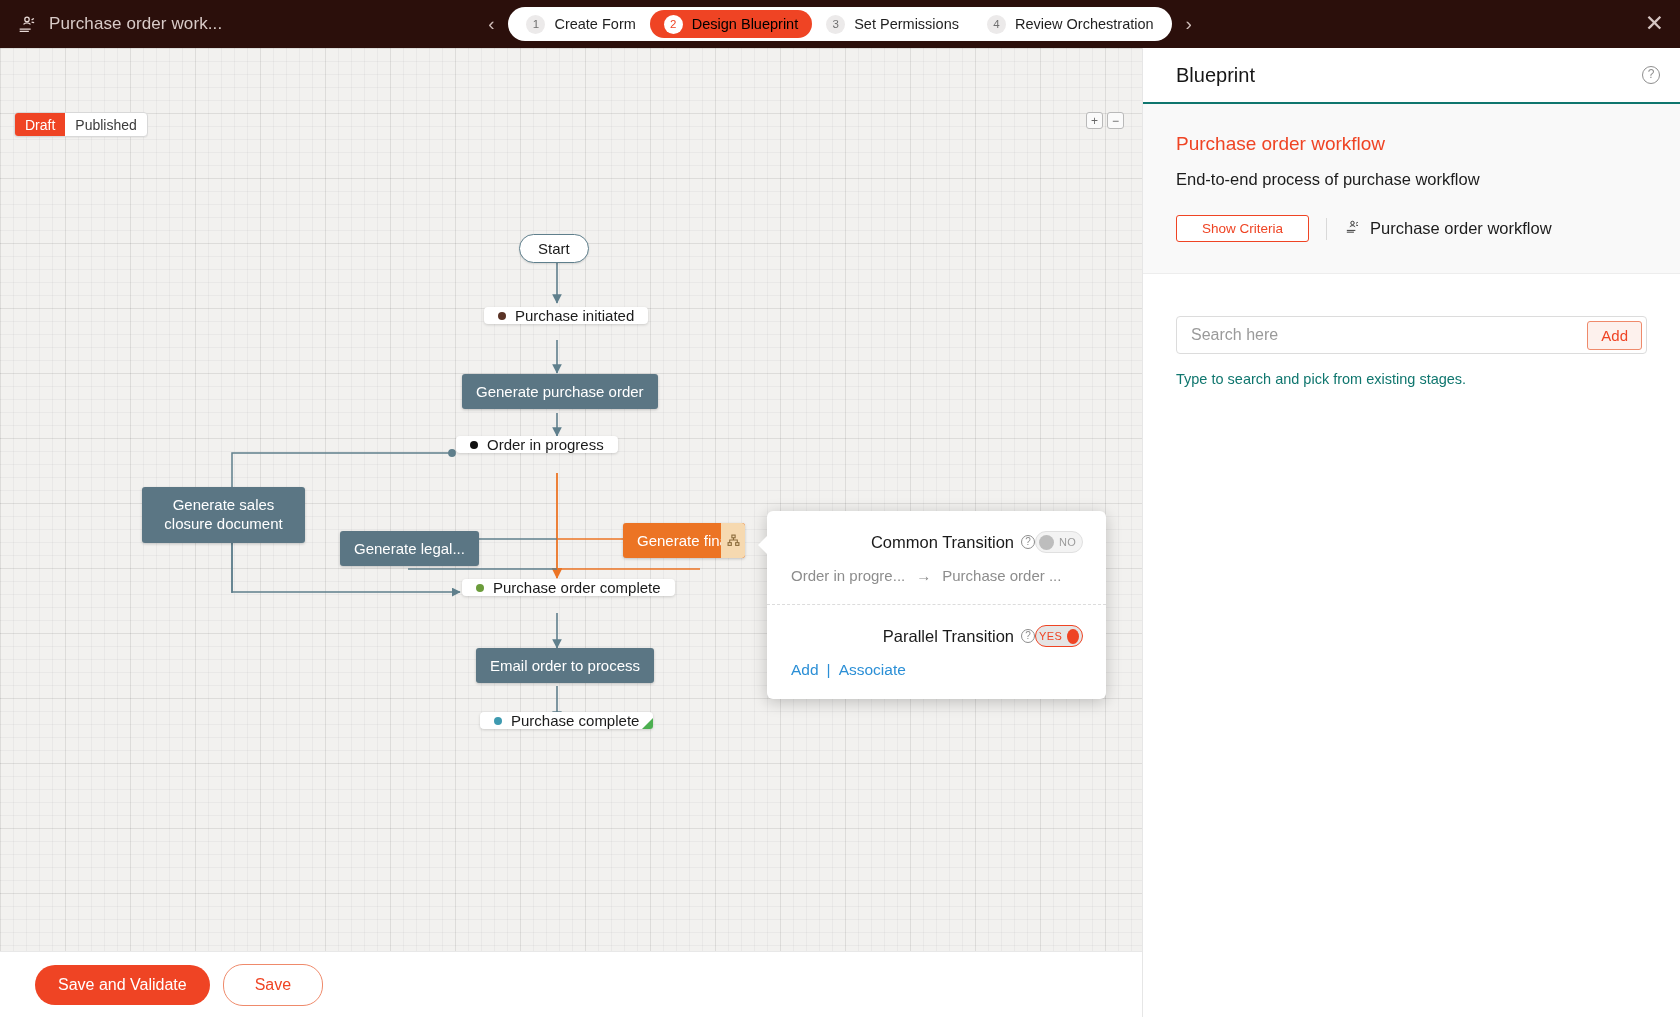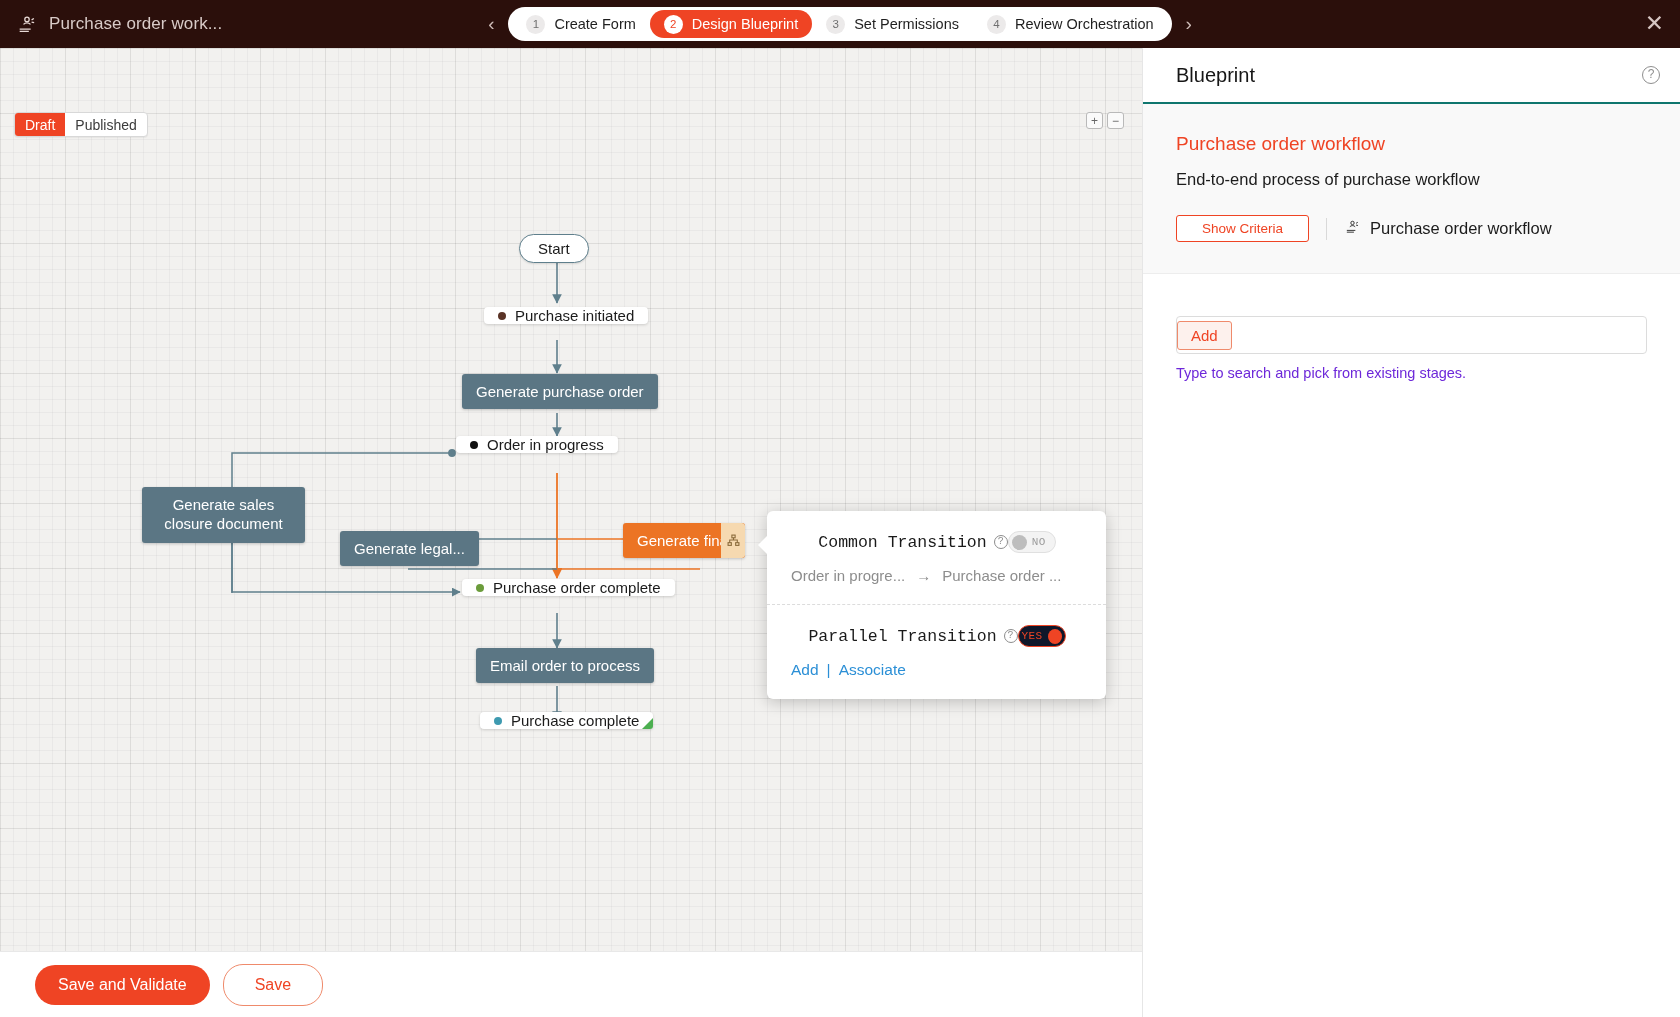--- a/index.html
+++ b/index.html
@@ -34,21 +34,21 @@
   .step { display: flex; align-items: center; gap: 9px; height: 28px;
           padding: 0 14px; border-radius: 16px; cursor: pointer; }
   .step .num {
     width: 19px; height: 19px; border-radius: 50%;
     background: #eceaea; color: #6f6f6f; font-size: 11.5px;
     display: flex; align-items: center; justify-content: center;
   }
   .step .lbl { font-size: 14.5px; color: #1f1f1f; white-space: nowrap; }
   .step.active { background: #ef4424; }
   .step.active .num { background: #ffffff; color: #ef4424; }
-  .step.active .lbl { color: #ffffff; }
+  .step.active .lbl { color: #000000; }
   .close-x { position: absolute; right: 16px; top: 12px; color: #d6c6c3;
              font-size: 23px; line-height: 23px; cursor: pointer; }
 
   
   .canvas {
     position: absolute; top: 48px; left: 0; width: 1142px; height: 921px;
     background-color: #f2f1ef;
     background-image:
       linear-gradient(to right, rgba(0,0,0,.035) 1px, transparent 1px),
       linear-gradient(to bottom, rgba(0,0,0,.035) 1px, transparent 1px),
@@ -111,35 +111,35 @@
     background: #ffffff; border-radius: 6px;
     box-shadow: 0 3px 16px rgba(0,0,0,.22);
   }
   .popup:before {
     content: ""; position: absolute; left: -9px; top: 24px;
     border-top: 10px solid transparent; border-bottom: 10px solid transparent;
     border-right: 10px solid #ffffff;
   }
   .popup-sec { padding: 20px 23px 20px 24px; }
   .popup-sec + .popup-sec { border-top: 1px dashed #dcdcdc; }
-  .pop-row { display: flex; align-items: center; justify-content: center; font-family: Liberation Mono, monospace; }
+  .pop-row { display: flex; align-items: center; justify-content: flex-end; }
   .pop-title { font-size: 16.5px; color: #1a1a1a; display: flex; align-items: center; gap: 7px; }
   .qmark { width: 14px; height: 14px; border: 1.3px solid #8d8d8d; border-radius: 50%;
            color: #8d8d8d; font-size: 10px; line-height: 12px; text-align: center; }
   .pop-sub { margin-top: 14px; font-size: 15px; color: #8d8d8d; display: flex; align-items: center; gap: 11px; }
   .pop-links { margin-top: 14px; font-size: 15.5px; color: #2b8fd6; display: flex; gap: 8px; }
   .pop-links span { cursor: pointer; }
   .pop-links .sep { color: #2b8fd6; }
   .sw {
     width: 48px; height: 22px; border-radius: 12px; display: flex; align-items: center;
     padding: 0 3px; cursor: pointer; font-size: 11px; letter-spacing: .4px;
   }
   .sw.off { background: #f3f3f3; border: 1px solid #e0e0e0; color: #9b9b9b; justify-content: flex-start; gap: 5px; }
   .sw.off .knob { width: 15px; height: 15px; border-radius: 50%; background: #bdbdbd; }
-  .sw.on { background: #0f172a; border: 1.3px solid #ef4424; color: #ef4424; justify-content: flex-end; gap: 5px; }
+  .sw.on { background: #e5e5e5; border: 1.3px solid #ef4424; color: #ef4424; justify-content: flex-end; gap: 5px; }
   .sw.on .knob { width: 15px; height: 15px; border-radius: 50%; background: #ef4424; }
 
   
   .rpanel {
     position: absolute; top: 48px; left: 1142px; width: 538px; height: 969px;
     background: #ffffff; border-left: 1px solid #e6e6e6;
   }
   .rp-head { height: 56px; display: flex; align-items: center; justify-content: space-between;
              padding: 0 20px 0 33px; border-bottom: 2px solid #0f766e; }
   .rp-head h2 { font-size: 20px; font-weight: 400; color: #161616; }
@@ -154,21 +154,21 @@
   .vline { width: 1px; height: 22px; background: #d9d9d9; }
   .rp-bp { display: flex; align-items: center; gap: 9px; font-size: 16.5px; color: #1c1c1c; cursor: pointer; }
   .rp-search { padding: 42px 33px 0 33px; }
   .search-box { display: flex; align-items: center; border: 1px solid #dcdcdc;
                 border-radius: 4px; height: 38px; padding: 0 4px 0 0; background: #fff; }
   .search-box input { flex: 1; border: 0; outline: none; height: 100%; padding: 0 14px;
                       font-size: 16px; font-family: "Liberation Sans", sans-serif; color: #333; background: transparent; }
   .search-box input::placeholder { color: #9a9a9a; }
   .add-btn { border: 1px solid #ef8a6b; color: #ef4424; background: #fdf1ed;
              border-radius: 3px; font-size: 15px; padding: 5px 13px; cursor: pointer; }
-  .hint { margin-top: 11px; font-size: 14.5px; color: #6d28d9; }
+  .hint { margin-top: 17px; font-size: 14.5px; color: #0f766e; }
 
   
   .footer {
     position: absolute; top: 951px; left: 0; width: 1142px; height: 66px;
     background: #ffffff; border-top: 1px solid #e8e8e8;
     display: flex; align-items: center; gap: 13px; padding-left: 35px;
   }
   .btn-primary { background: #ef4424; color: #fff; border: 0; border-radius: 20px;
                  font-size: 16px; padding: 11px 23px; cursor: pointer;
                  font-family: "Liberation Sans", sans-serif; }
@@ -379,20 +379,21 @@
               <path d="M17 7.5l2.5-1.5M17 10l2.8.6"></path>
           </svg>
         </span>
         <span>Purchase order workflow</span>
       </span>
     </div>
   </div>
 
   <div class="rp-search">
     <div class="search-box">
+      <input type="text" placeholder="Search here" style="">
       <button class="add-btn">Add</button>
     </div>
     <div class="hint">Type to search and pick from existing stages.</div>
   </div>
 </div>
 
 <div class="footer">
   <button class="btn-primary">Save and Validate</button>
   <button class="btn-outline">Save</button>
 </div>

